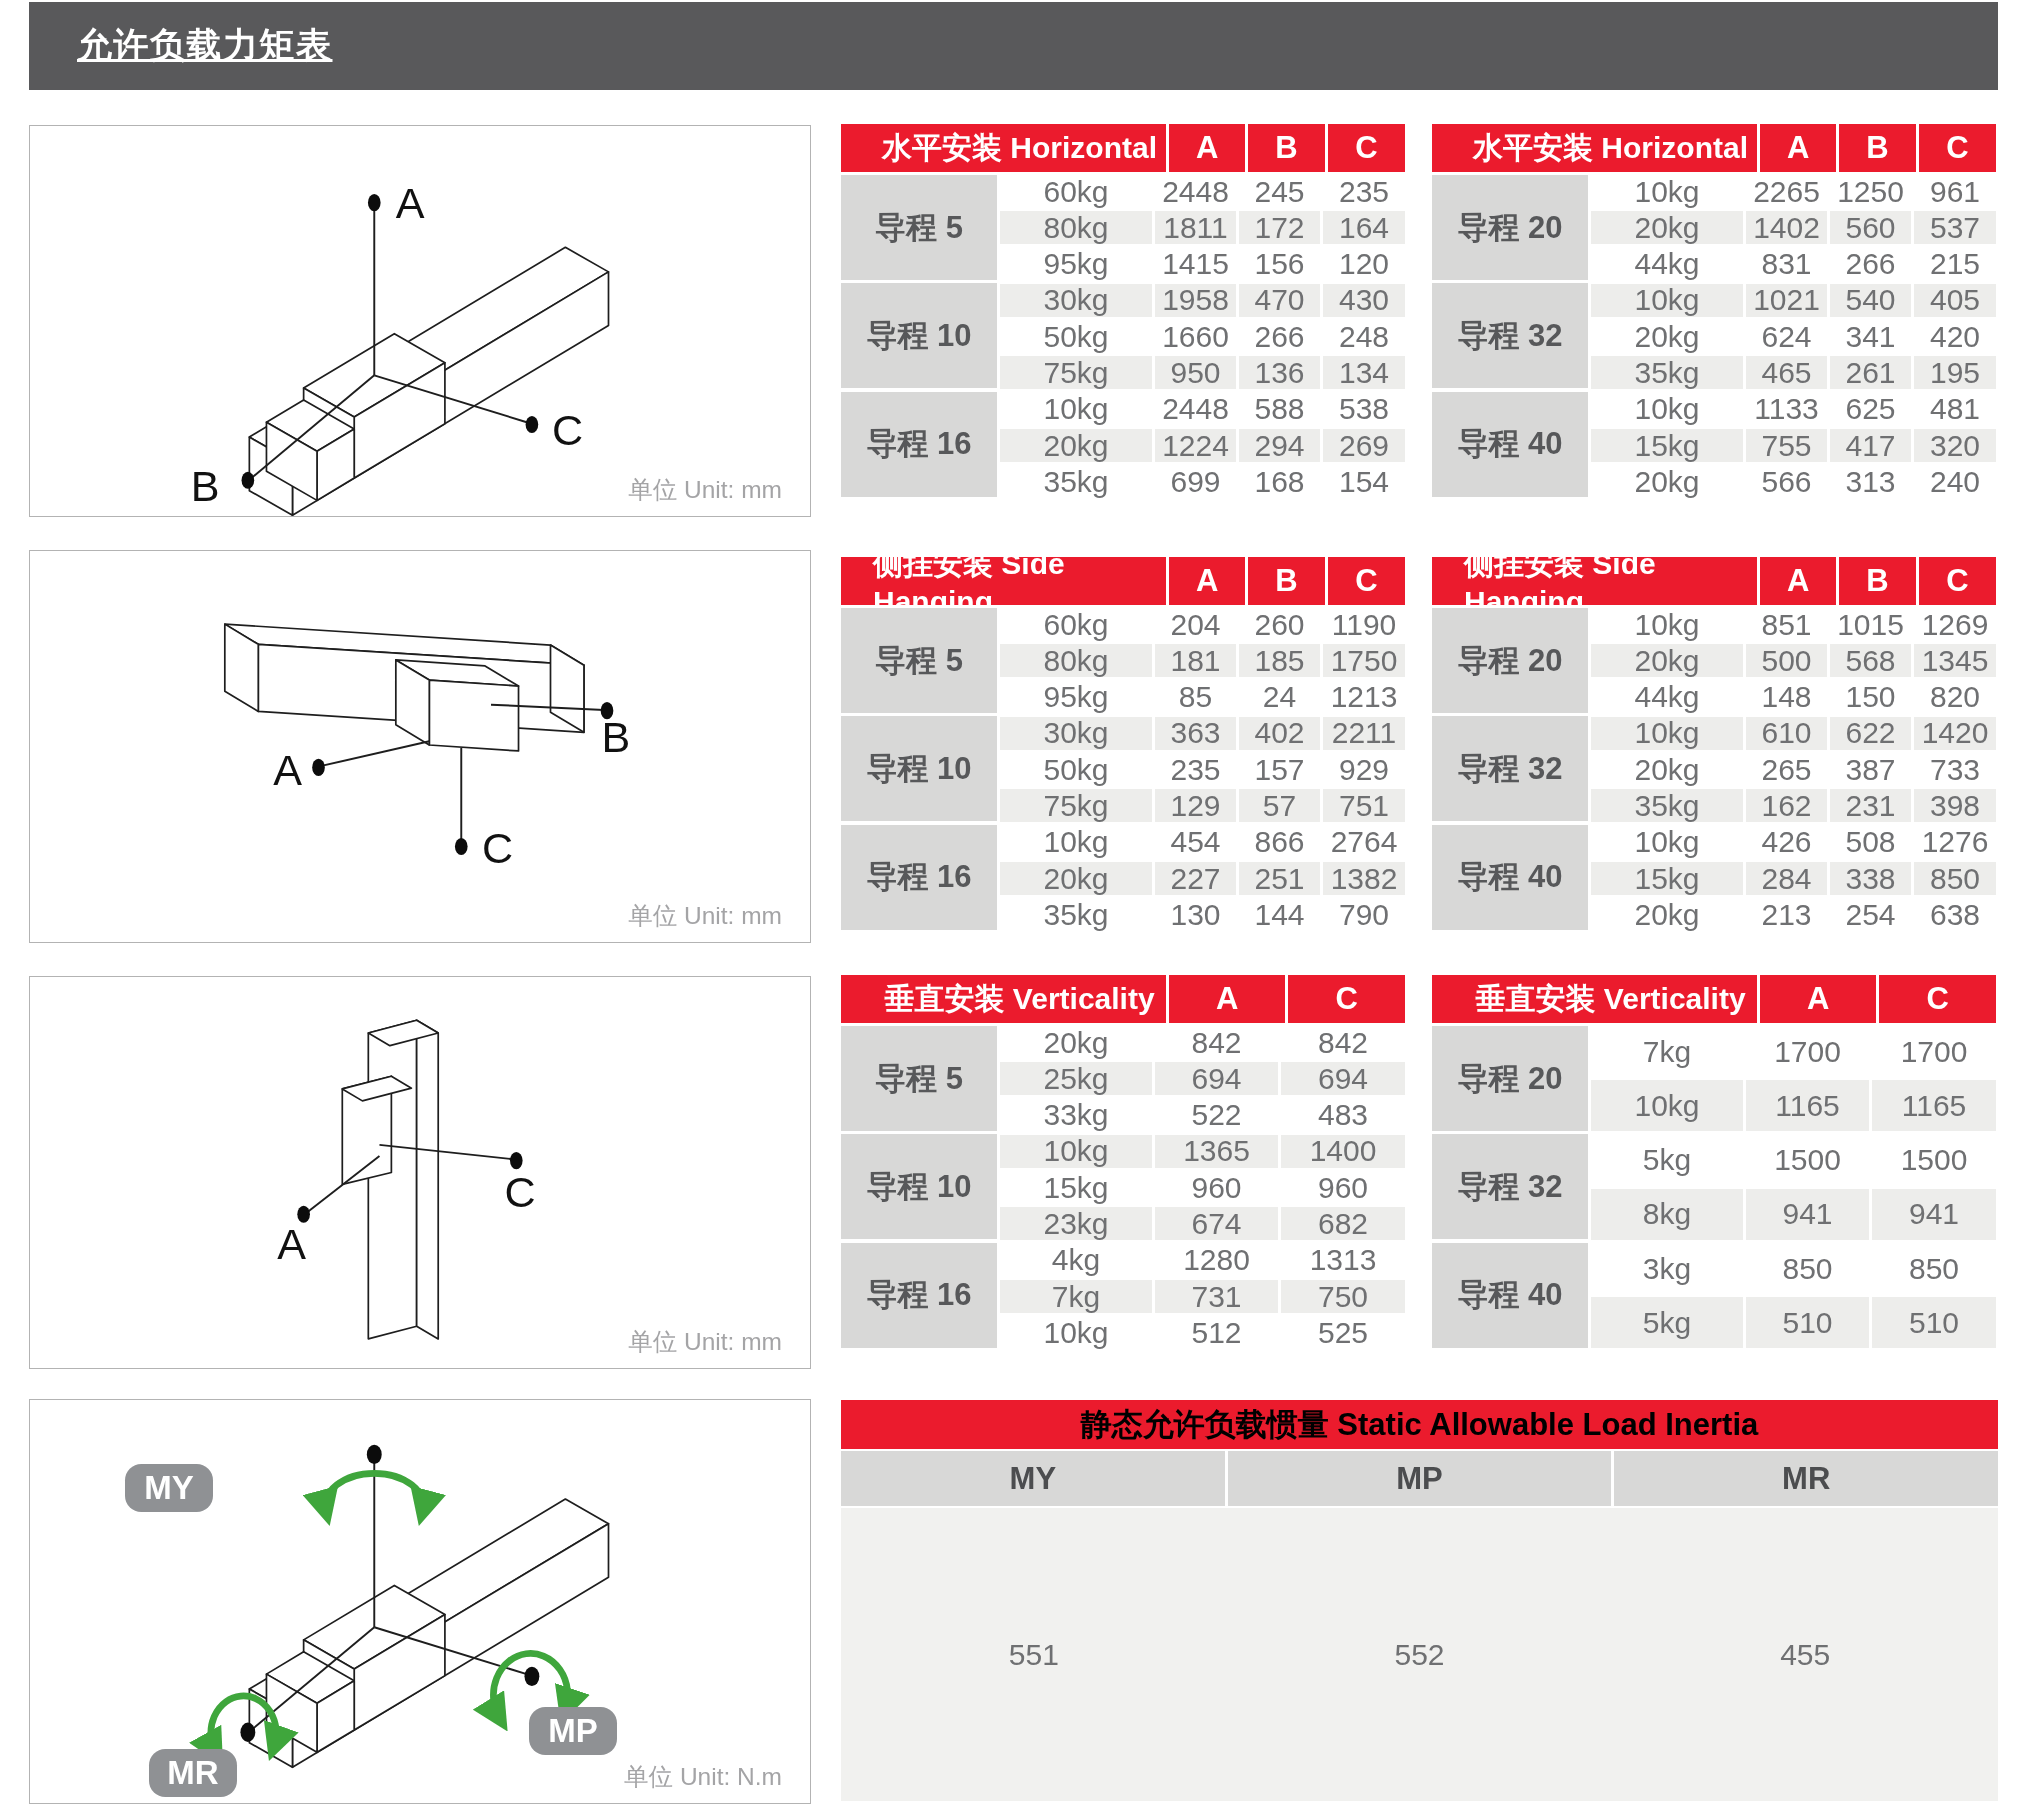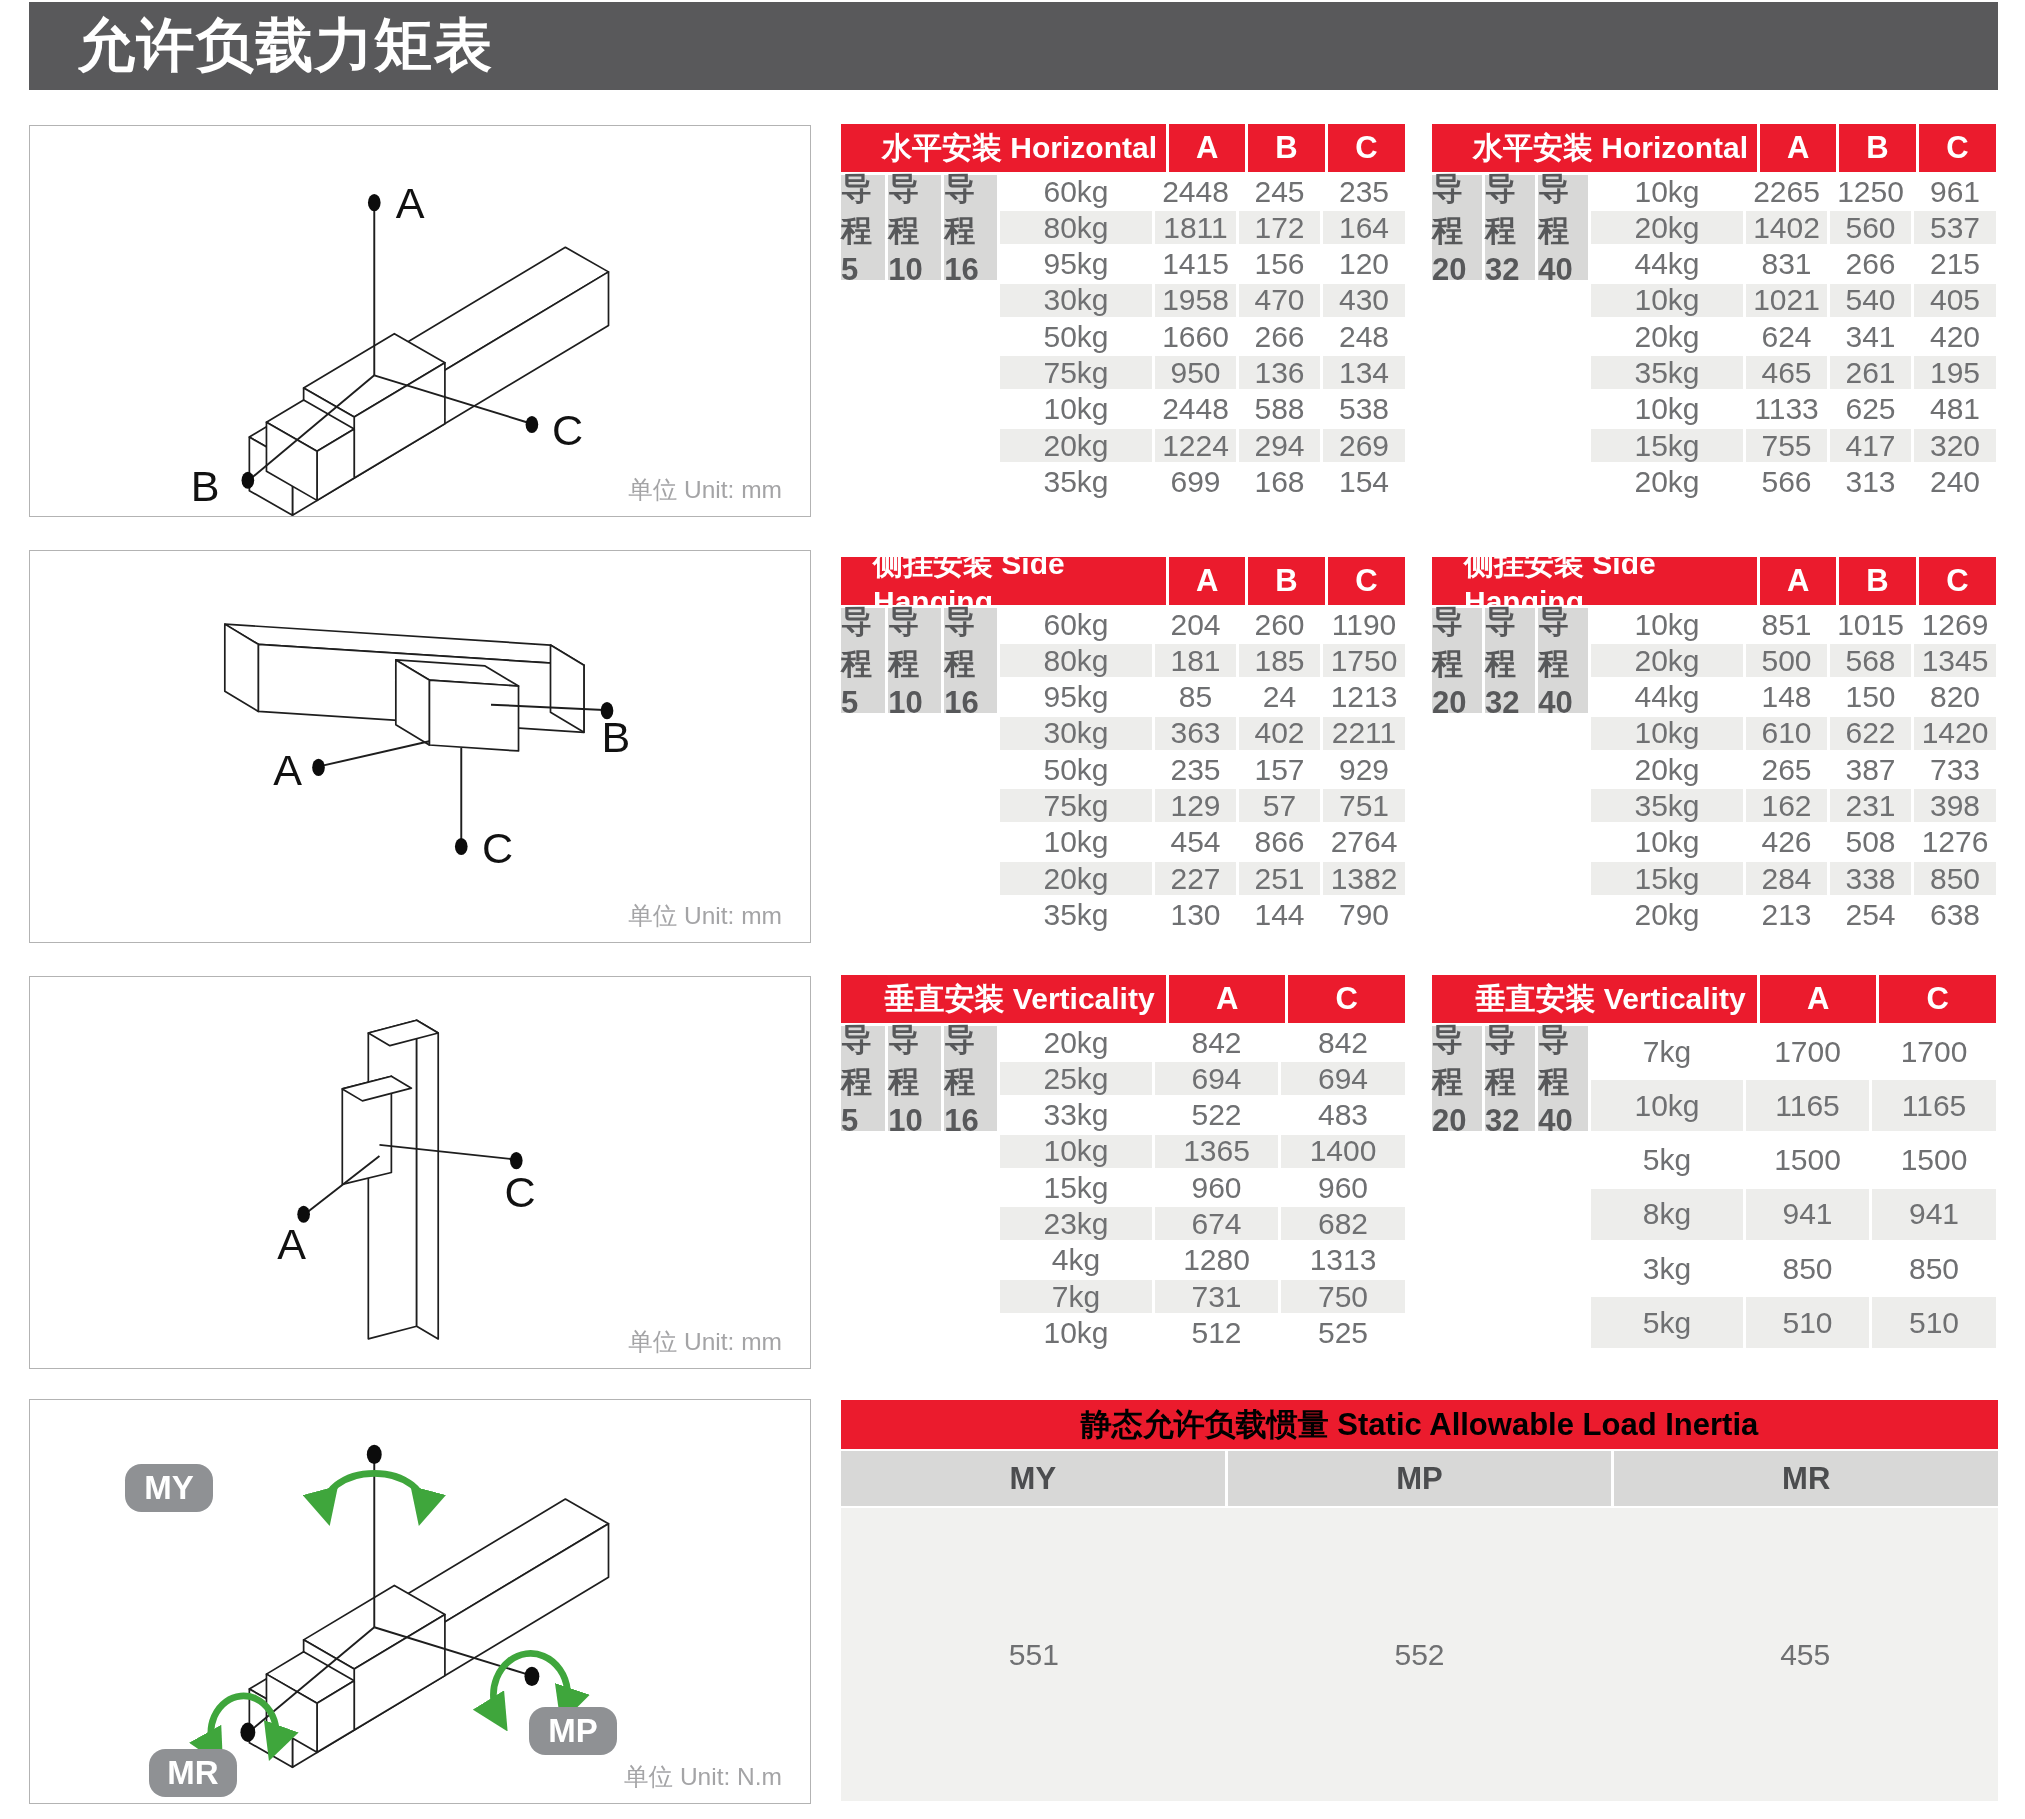--- a/index.html
+++ b/index.html
@@ -2,21 +2,21 @@
 <html style="font-size:12px"><head>
 <meta charset="utf-8">
 <style>
   html,body{margin:0;padding:0;background:#ffffff;}
   body{font-family:"Liberation Sans","DejaVu Sans",sans-serif;}
   .page{position:relative;width:2025px;height:1820px;background:#ffffff;overflow:hidden;}
 
   
   .titlebar{position:absolute;left:29px;top:1.5px;width:1969px;height:88px;background:#59595B;
             display:flex;align-items:center;padding-left:48px;box-sizing:border-box;}
-  .title-zh{font-size:58px;font-weight:bold;color:#ffffff;letter-spacing:1.5px;}
+  .title-zh{font-size:35px;font-weight:bold;color:#ffffff;letter-spacing:1.5px;text-decoration:underline;}
   .title-en{font-size:39px;font-weight:bold;color:#ffffff;margin-left:27px;}
 
   
   .dbox{position:absolute;left:29px;width:782px;background:#ffffff;border:1.5px solid #b3b3b3;box-sizing:border-box;}
   .box1{top:125px;height:392px;}
   .box2{top:550px;height:393px;}
   .box3{top:976px;height:393px;}
   .box4{top:1399px;height:405px;}
   .dbox svg{position:absolute;left:0;top:0;width:100%;height:100%;}
   .unit{position:absolute;right:28px;bottom:10.4px;font-size:24.5px;color:#A4A4A6;}
@@ -42,21 +42,21 @@
   .thead{display:flex;gap:3px;height:48px;margin-bottom:3px;}
   .thead > div{background:#EB1B2D;color:#fff;display:flex;align-items:center;justify-content:center;}
   .t-title{width:311px;font-size:30px;font-weight:bold;padding-left:32px;}
   .colh{font-size:31px;font-weight:bold;}
   .abc .colh.c0,.abc .colh.c1{width:81px;}
   .abc .colh.c2{width:82px;}
   .ac  .colh.c0{width:123px;}
   .ac  .colh.c1{width:124px;}
 
   .tbody{display:flex;gap:3px;}
-  .labels{display:flex;flex-direction:row;gap:var(--rg);width:156px;}
+  .labels{display:flex;flex-direction:column;gap:var(--rg);width:156px;}
   .lab{height:var(--lb);background:#D8D8D7;color:#57585A;font-size:31px;font-weight:bold;
        display:flex;align-items:center;justify-content:center;}
   .rows{display:flex;flex-direction:column;gap:var(--rg);flex:1;}
   .row{display:flex;gap:3px;height:var(--rh);}
   .row > div{display:flex;align-items:center;justify-content:center;font-size:30px;color:#6F7072;}
   .row.even > div{background:#EDEDEB;}
   .row.odd  > div{background:#FFFFFF;}
   .kg{width:152px;}
   .abc .v.c0,.abc .v.c1{width:81px;}
   .abc .v.c2{width:82px;}

